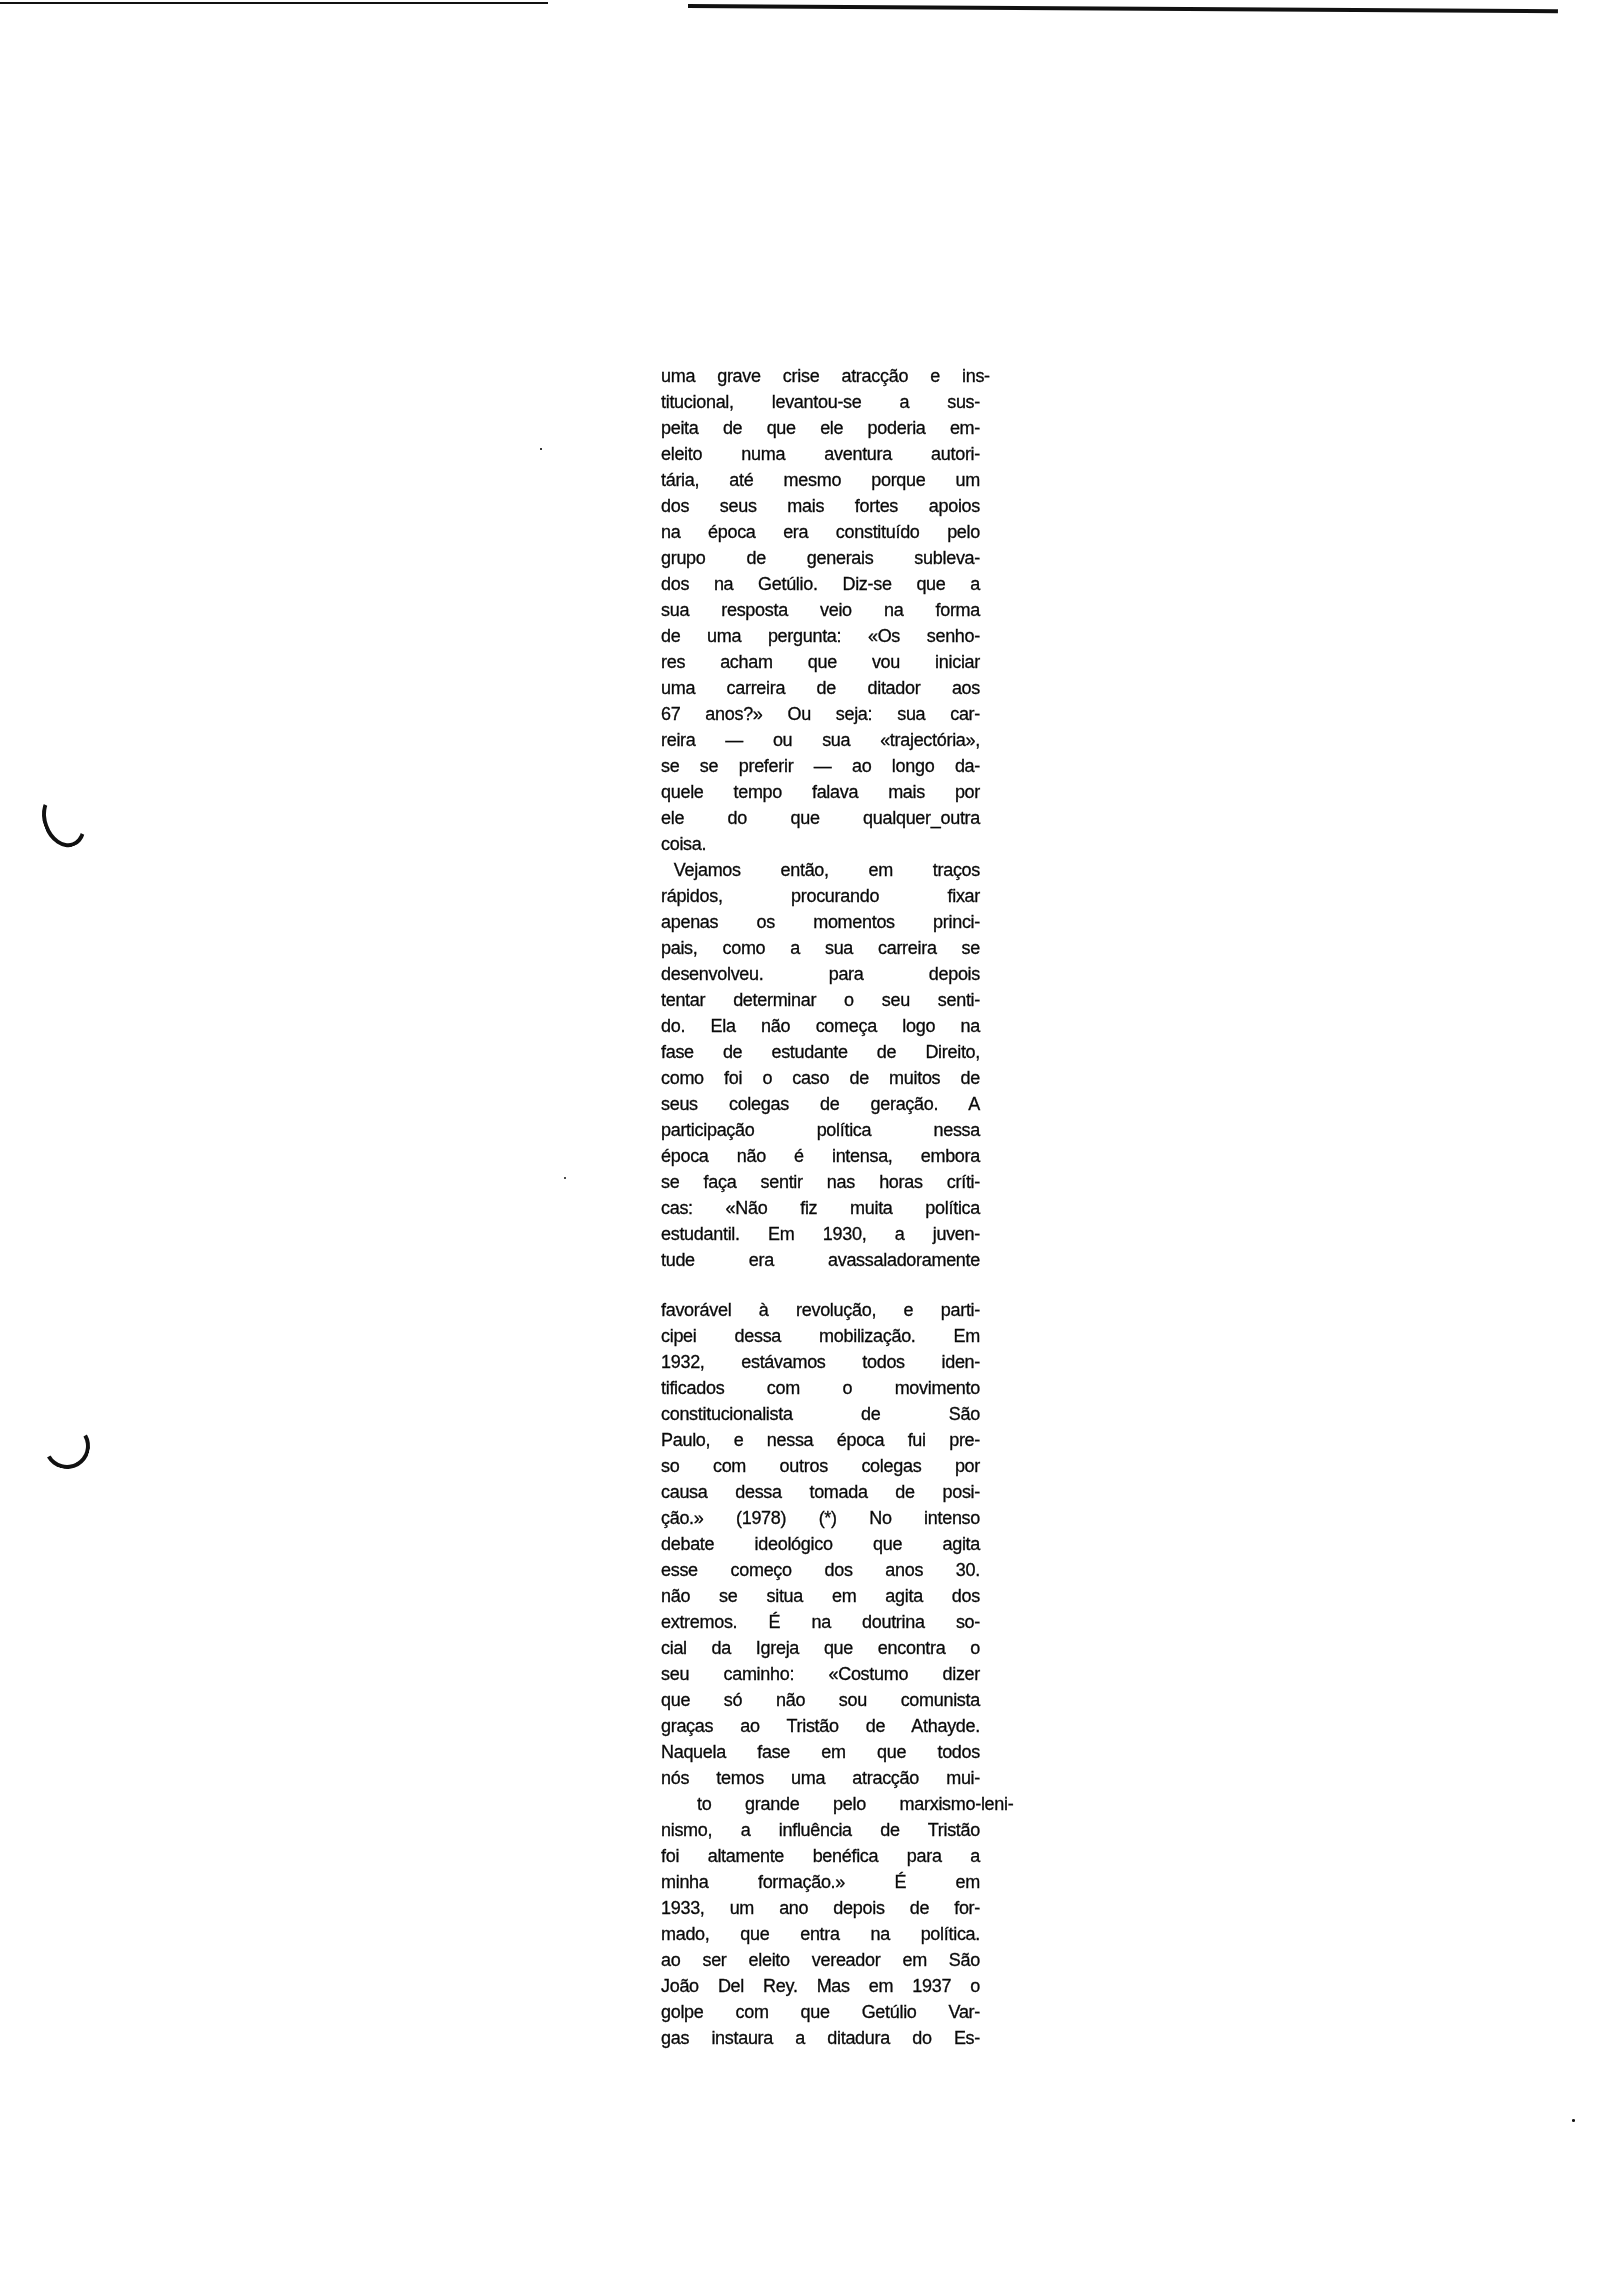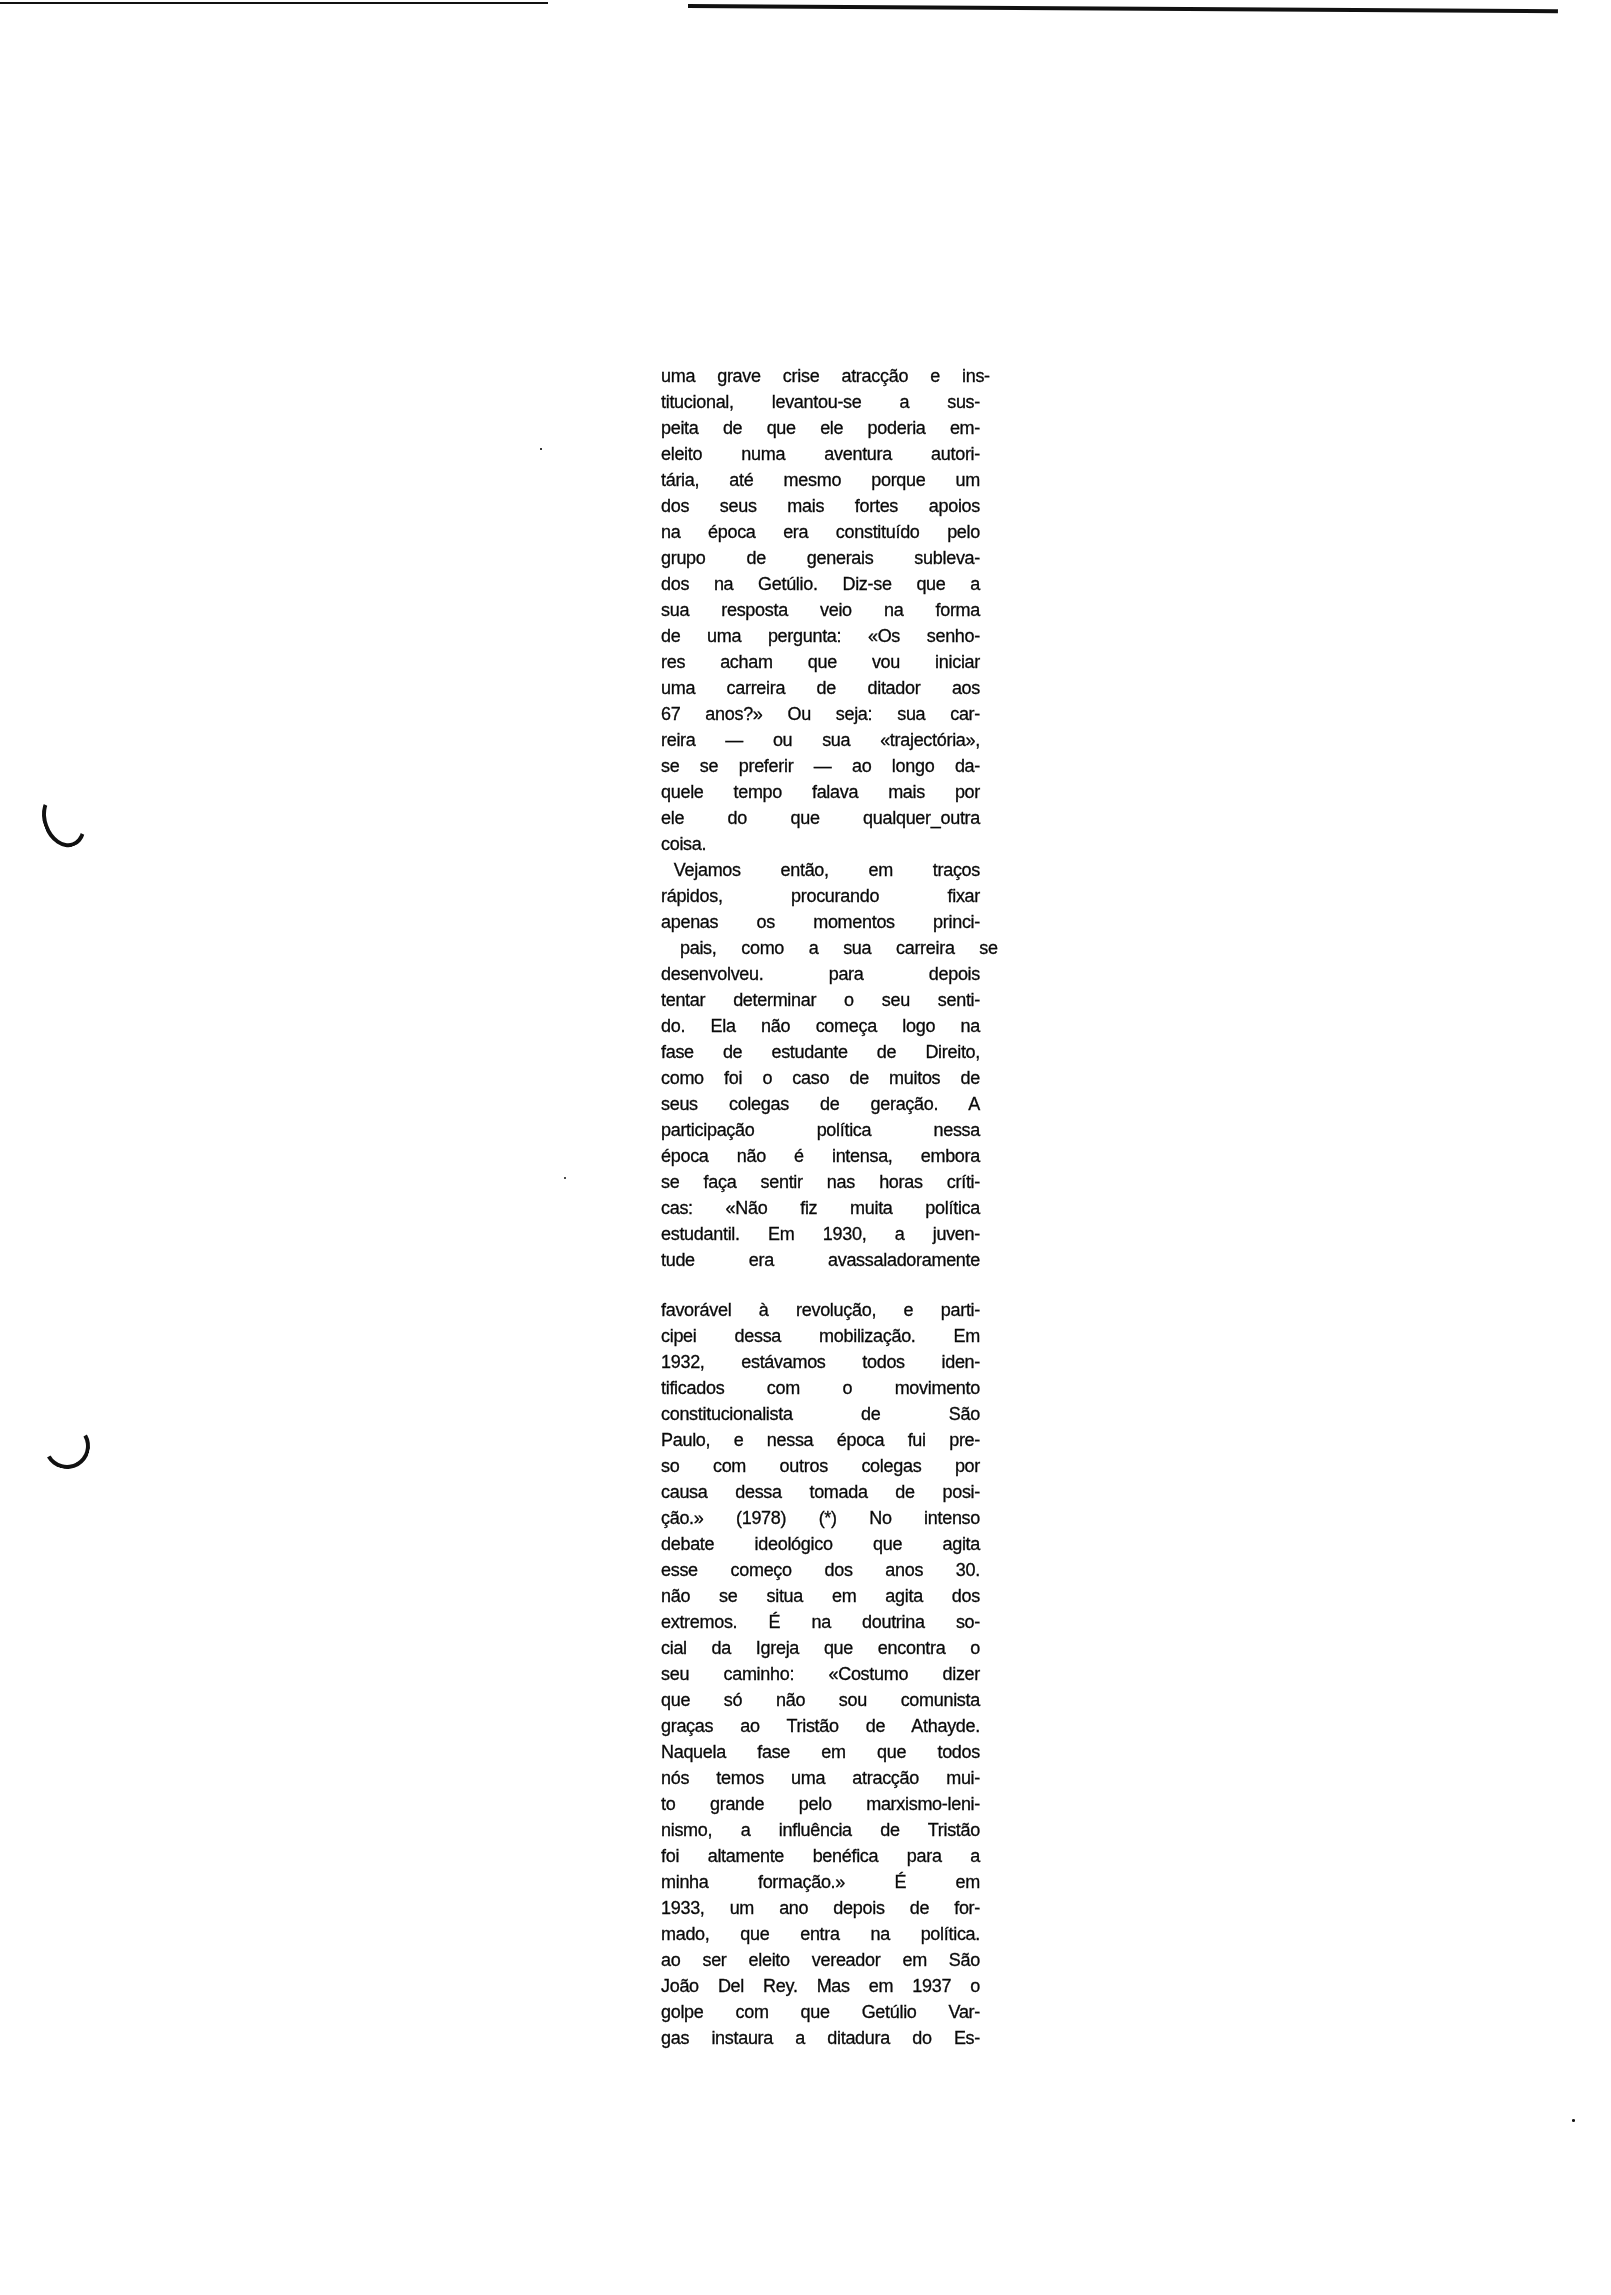--- a/index.html
+++ b/index.html
@@ -47,21 +47,21 @@
   <span class="line" style="white-space: nowrap; display: block; word-spacing: 26px;">uma carreira de ditador aos</span>
   <span class="line" style="white-space: nowrap; display: block; word-spacing: 20px;">67 anos?» Ou seja: sua car-</span>
   <span class="line" style="white-space: nowrap; display: block; word-spacing: 25px;">reira — ou sua «trajectória»,</span>
   <span class="line" style="white-space: nowrap; display: block; word-spacing: 15.4px;">se se preferir — ao longo da-</span>
   <span class="line" style="white-space: nowrap; display: block; word-spacing: 25px;">quele tempo falava mais por</span>
   <span class="line" style="white-space: nowrap; display: block; word-spacing: 38px;">ele do que qualquer_outra</span>
   <span class="line last">coisa.</span>
   <span class="line indent" style="white-space: nowrap; display: block; word-spacing: 35px;">Vejamos então, em traços</span>
   <span class="line" style="white-space: nowrap; display: block; word-spacing: 63px;">rápidos, procurando fixar</span>
   <span class="line" style="white-space: nowrap; display: block; word-spacing: 33px;">apenas os momentos princi-</span>
-  <span class="line" style="white-space: nowrap; display: block; word-spacing: 20px; margin-left: 19px;">pais, como a sua carreira se</span>
+  <span class="line" style="white-space: nowrap; display: block; word-spacing: 20px;">pais, como a sua carreira se</span>
   <span class="line" style="white-space: nowrap; display: block; word-spacing: 60px;">desenvolveu. para depois</span>
   <span class="line" style="white-space: nowrap; display: block; word-spacing: 23px;">tentar determinar o seu senti-</span>
   <span class="line" style="white-space: nowrap; display: block; word-spacing: 20.3px;">do. Ela não começa logo na</span>
   <span class="line" style="white-space: nowrap; display: block; word-spacing: 24px;">fase de estudante de Direito,</span>
   <span class="line" style="white-space: nowrap; display: block; word-spacing: 15.2px;">como foi o caso de muitos de</span>
   <span class="line" style="white-space: nowrap; display: block; word-spacing: 26px;">seus colegas de geração. A</span>
   <span class="line" style="white-space: nowrap; display: block; word-spacing: 57px;">participação política nessa</span>
   <span class="line" style="white-space: nowrap; display: block; word-spacing: 23px;">época não é intensa, embora</span>
   <span class="line" style="white-space: nowrap; display: block; word-spacing: 19px;">se faça sentir nas horas críti-</span>
   <span class="line" style="white-space: nowrap; display: block; word-spacing: 28px;">cas: «Não fiz muita política</span>
@@ -79,21 +79,21 @@
   <span class="line" style="white-space: nowrap; display: block; word-spacing: 35px;">debate ideológico que agita</span>
   <span class="line" style="white-space: nowrap; display: block; word-spacing: 27.5px;">esse começo dos anos 30.</span>
   <span class="line" style="white-space: nowrap; display: block; word-spacing: 18.7px;">não se situa em agita dos</span>
   <span class="line" style="white-space: nowrap; display: block; word-spacing: 26px;">extremos. É na doutrina so-</span>
   <span class="line" style="white-space: nowrap; display: block; word-spacing: 19.7px;">cial da Igreja que encontra o</span>
   <span class="line" style="white-space: nowrap; display: block; word-spacing: 29px;">seu caminho: «Costumo dizer</span>
   <span class="line" style="white-space: nowrap; display: block; word-spacing: 28.5px;">que só não sou comunista</span>
   <span class="line" style="white-space: nowrap; display: block; word-spacing: 22px;">graças ao Tristão de Athayde.</span>
   <span class="line" style="white-space: nowrap; display: block; word-spacing: 26px;">Naquela fase em que todos</span>
   <span class="line" style="white-space: nowrap; display: block; word-spacing: 22px;">nós temos uma atracção mui-</span>
-  <span class="line" style="white-space: nowrap; display: block; word-spacing: 29px;">to grande pelo marxismo-leni-</span>
+  <span class="line" style="white-space: nowrap; display: block; word-spacing: 29px; margin-left: 36px;">to grande pelo marxismo-leni-</span>
   <span class="line" style="white-space: nowrap; display: block; word-spacing: 23px;">nismo, a influência de Tristão</span>
   <span class="line" style="white-space: nowrap; display: block; word-spacing: 23px;">foi altamente benéfica para a</span>
   <span class="line" style="white-space: nowrap; display: block; word-spacing: 44px;">minha formação.» É em</span>
   <span class="line" style="white-space: nowrap; display: block; word-spacing: 20px;">1933, um ano depois de for-</span>
   <span class="line" style="white-space: nowrap; display: block; word-spacing: 25.5px;">mado, que entra na política.</span>
   <span class="line" style="white-space: nowrap; display: block; word-spacing: 17px;">ao ser eleito vereador em São</span>
   <span class="line" style="white-space: nowrap; display: block; word-spacing: 14px;">João Del Rey. Mas em 1937 o</span>
   <span class="line" style="white-space: nowrap; display: block; word-spacing: 27px;">golpe com que Getúlio Var-</span>
   <span class="line" style="white-space: nowrap; display: block; word-spacing: 17px;">gas instaura a ditadura do Es-</span>
 </div>

